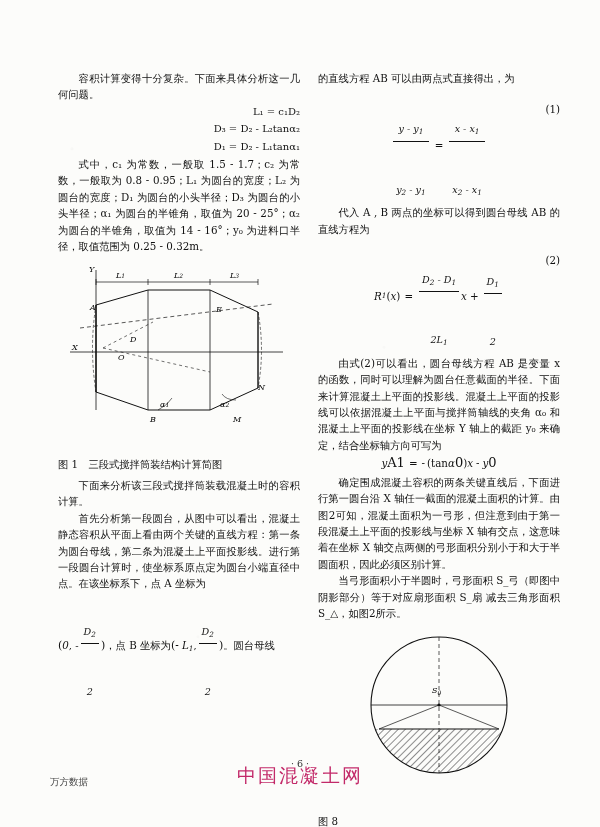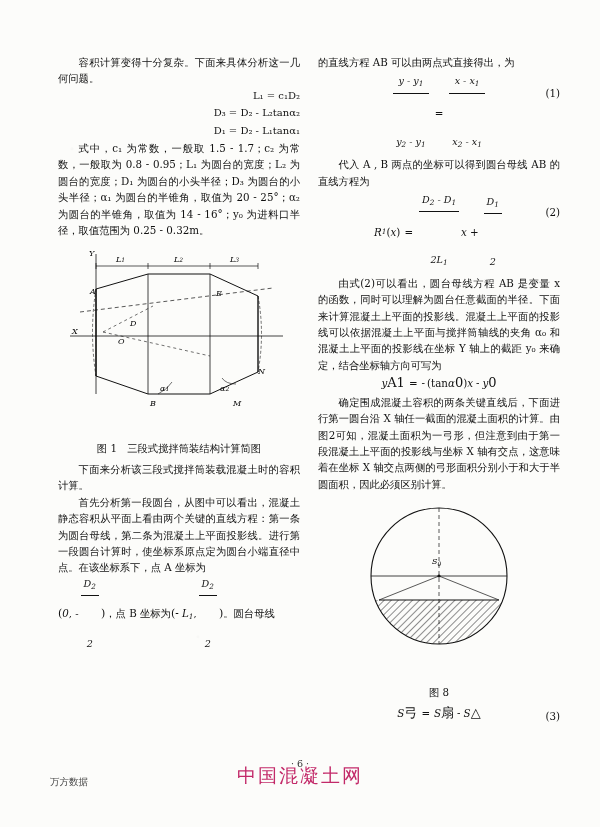--- a/index.html
+++ b/index.html
@@ -19,21 +19,21 @@
   .noise{
     position:absolute;inset:0;
     background:
       radial-gradient(circle at 12% 18%, rgba(0,0,0,.018) 0 1px, transparent 2px),
       radial-gradient(circle at 64% 42%, rgba(0,0,0,.015) 0 1px, transparent 2px),
       radial-gradient(circle at 33% 77%, rgba(0,0,0,.015) 0 1px, transparent 2px);
     pointer-events:none;
   }
   .col{
     position:absolute;
-    top:54px;
+    top:70px;
     width:242px;
     font-size:10.3px;
     line-height:16.4px;
     text-align:justify;
     text-justify:inter-ideograph;
   }
   .col.left{left:58px;}
   .col.right{left:318px;}
   p{margin:0 0 0 0;text-indent:2em;}
   p.noind{text-indent:0;}
@@ -48,28 +48,28 @@
   }
   .eqwrap{position:relative;margin:3px 0;}
   .frac{
     display:inline-block;
     vertical-align:middle;
     text-align:center;
     font-size:9.6px;
     font-style:italic;
     margin:0 2px;
   }
-  .frac .num{display:block;padding:0 3px;border-bottom:1px solid #111;}
+  .frac .num{display:block;padding:0 3px;border-bottom:1px solid #111;margin-top:32px;}
   .frac .den{display:block;padding:0 3px;margin-top:40px;}
   .it{font-style:italic;}
   .sub{font-size:7.3px;vertical-align:-2px;font-style:italic;}
   .subn{font-size:13px;vertical-align:-2px;font-style:normal;}
   .eqlist{text-indent:0;text-align:right;margin:1px 0;font-size:10px;}
   .figcap{
-    text-align:center;text-indent:0;
+    text-align:left;text-indent:0;
     font-size:10.3px;
     margin:6px 0 4px 0;
   }
   .fig1{
     position:relative;
     width:242px;height:190px;
     margin:6px 0 0 0;
   }
   .fig2{
     position:relative;
@@ -232,20 +232,21 @@
         <span class="it">α</span>
         <span class="subn">0</span>
         <span>)</span>
         <span class="it">x</span>
       <span style="margin:0 3px;">-</span>
       <span class="it">y</span>
         <span class="subn">0</span>
     </div>
 
     <p>确定围成混凝土容积的两条关键直线后，下面进行第一圆台沿 X 轴任一截面的混凝土面积的计算。由图2可知，混凝土面积为一弓形，但注意到由于第一段混凝土上平面的投影线与坐标 X 轴有交点，这意味着在坐标 X 轴交点两侧的弓形面积分别小于和大于半圆面积，因此必须区别计算。</p>
+    <p>当弓形面积小于半圆时，弓形面积 S_弓（即图中阴影部分）等于对应扇形面积 S_扇 减去三角形面积 S_△，如图2所示。</p>
 
     <div class="fig2">
       <svg width="242" height="170" viewBox="0 0 242 170">
         <defs>
           <clipPath id="circclip">
             <circle cx="121" cy="80" r="68"></circle>
           </clipPath>
           <pattern id="hatch" width="5" height="5" patternTransform="rotate(45)" patternUnits="userSpaceOnUse">
             <line x1="0" y1="0" x2="0" y2="5" stroke="#8d8d8d" stroke-width="2"></line>
           </pattern>

